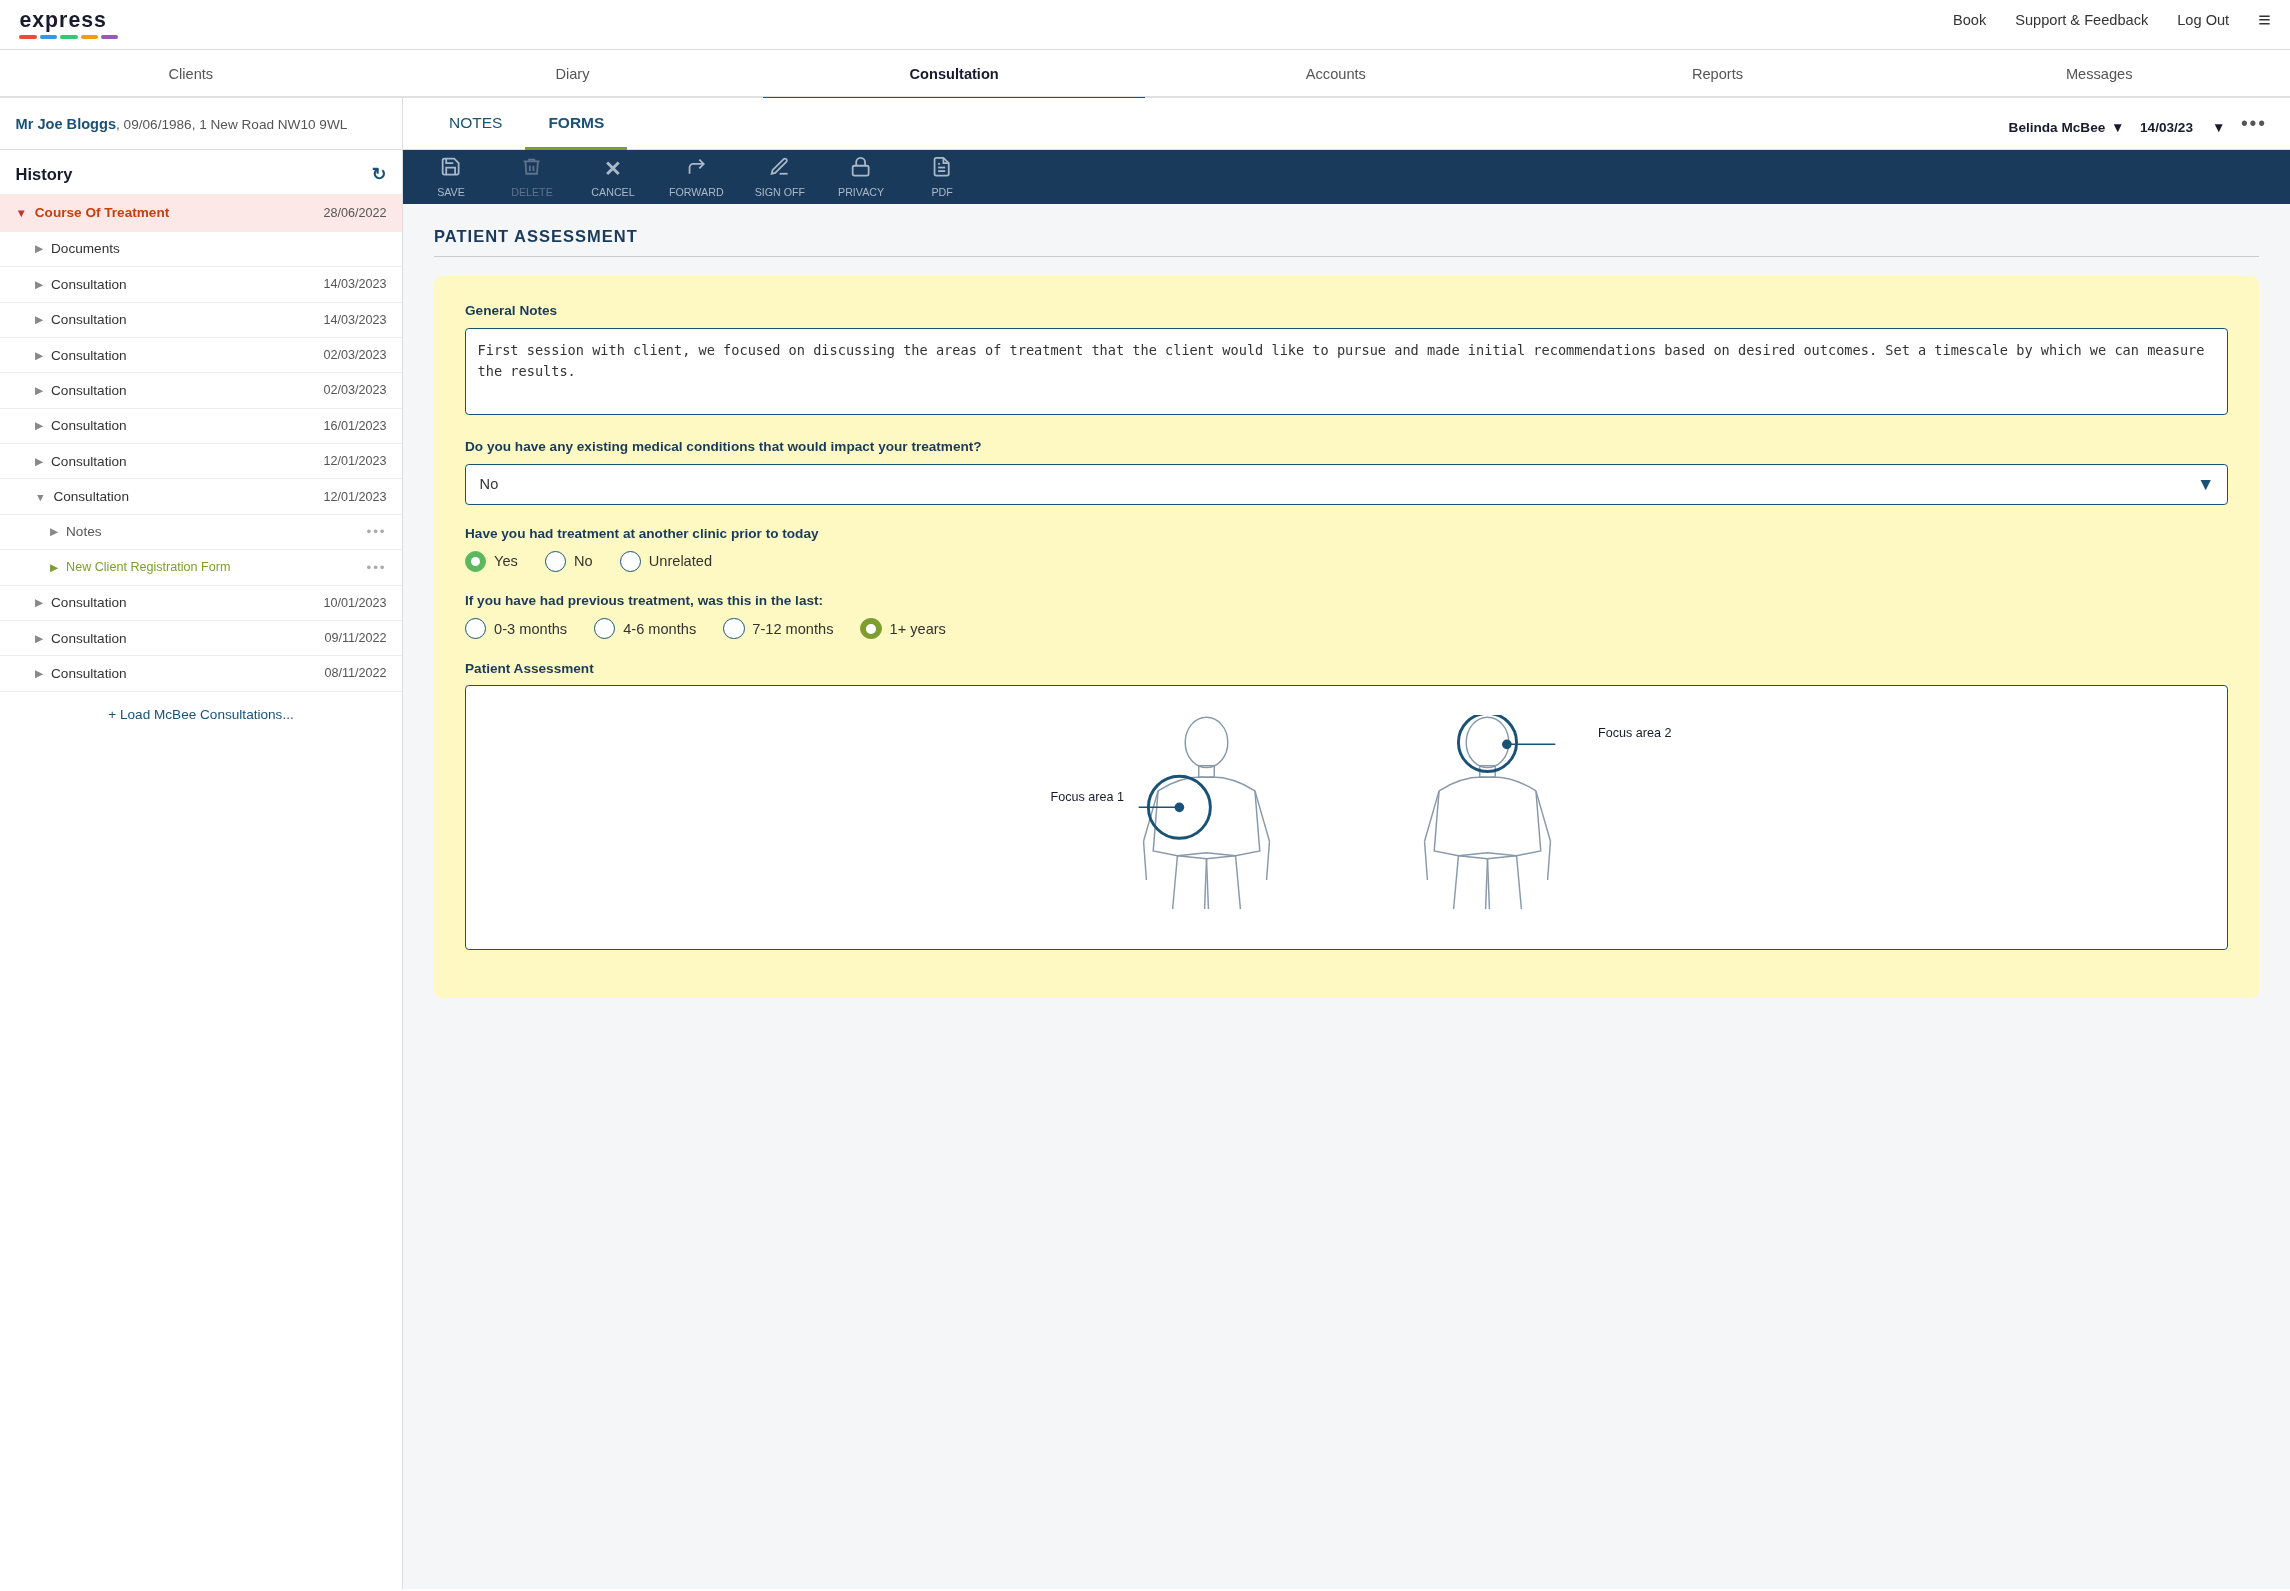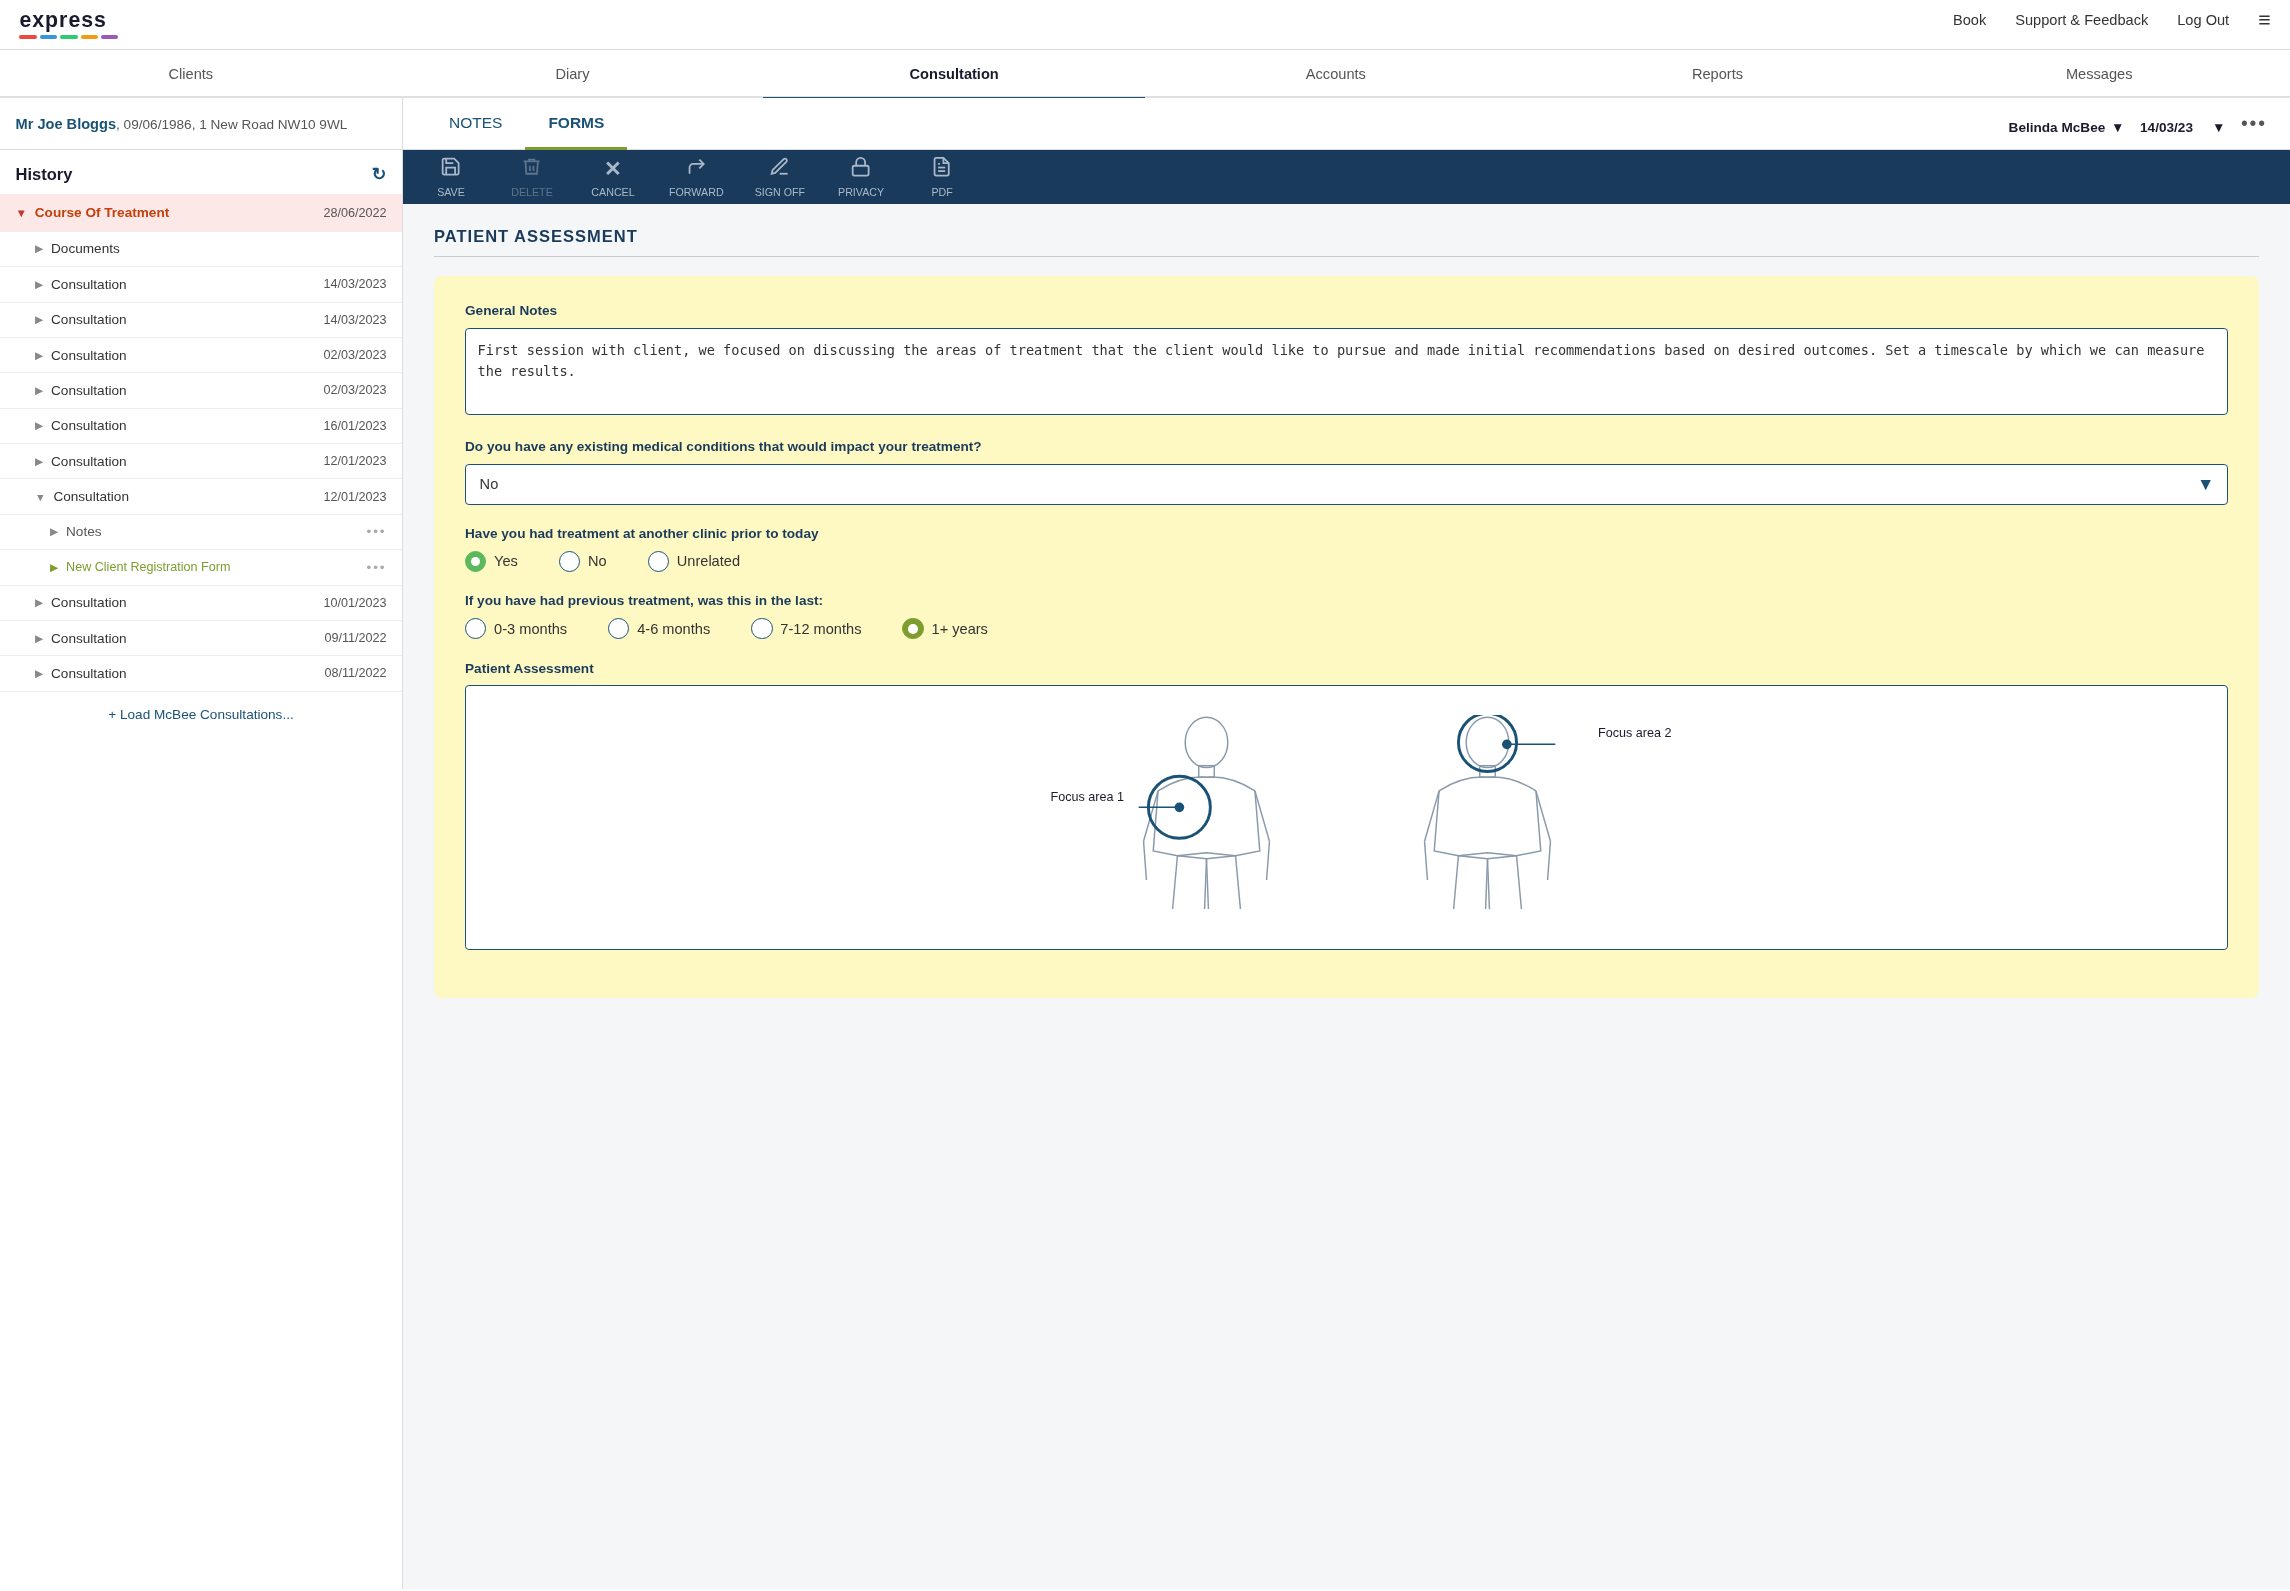--- a/index.html
+++ b/index.html
@@ -250,21 +250,21 @@
     .select-arrow {
       position: absolute;
       right: 13.6px;
       top: 50%;
       transform: translateY(-50%);
       color: #1a5276;
       font-size: 17.5px;
       pointer-events: none;
     }
 
-    .radio-group { display: flex; align-items: center; gap: 41px; margin-top: 3.9px; }
+    .radio-group { display: flex; align-items: center; gap: 27px; margin-top: 3.9px; }
     .radio-item { display: flex; align-items: center; gap: 7.8px; cursor: pointer; font-size: 14.6px; }
     .radio-circle {
       width: 21.3px; height: 21.3px;
       border-radius: 50%;
       border: 1.9px solid #1a5276;
       display: flex; align-items: center; justify-content: center;
       background: #fff;
     }
     .radio-circle.selected { background: #5cb85c; border-color: #5cb85c; }
     .radio-circle.selected::after { content: ''; width: 9.7px; height: 9.7px; border-radius: 50%; background: #fff; }

